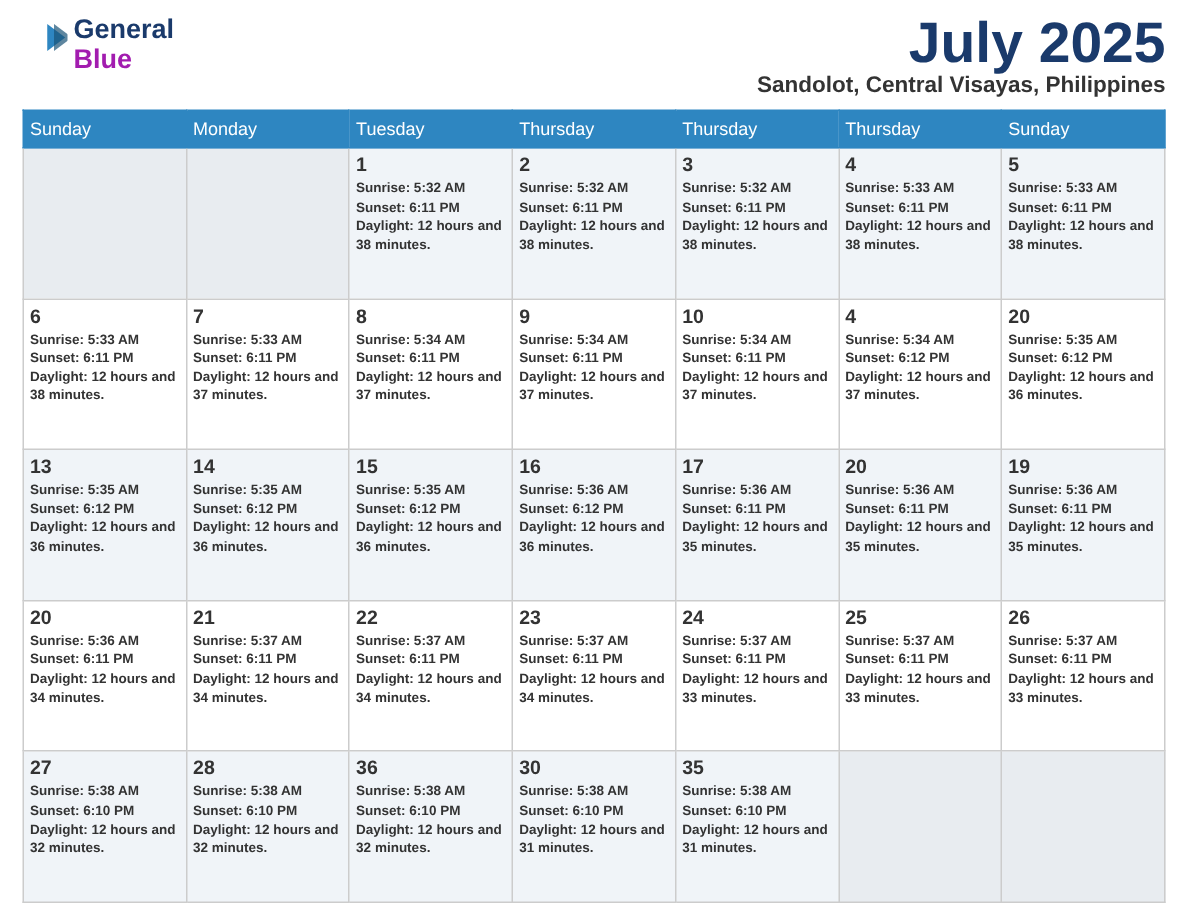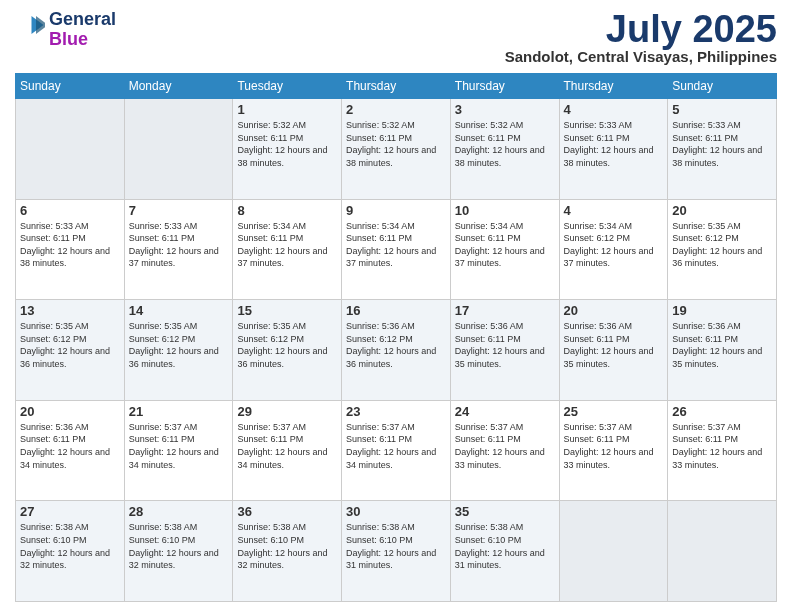--- a/index.html
+++ b/index.html
@@ -86,20 +86,21 @@
       font-size: 13px;
       font-weight: bold;
       color: #333;
       display: block;
       margin-bottom: 2px;
     }
     .day-info {
       font-size: 9px;
       color: #333;
       line-height: 1.4;
+      font-weight: bold;
     }
     .row-shade td {
       background: #f0f4f8;
     }
     .row-shade td.empty {
       background: #e8ecf0;
     }
   </style>
 </head>
 <body>
@@ -222,21 +223,21 @@
         <tr>
           <td>
             <span class="day-num">20</span>
             <div class="day-info"><span>Sunrise: 5:36 AM</span><br><span>Sunset: 6:11 PM</span><br><span>Daylight: 12 hours and 34 minutes.</span></div>
           </td>
           <td>
             <span class="day-num">21</span>
             <div class="day-info"><span>Sunrise: 5:37 AM</span><br><span>Sunset: 6:11 PM</span><br><span>Daylight: 12 hours and 34 minutes.</span></div>
           </td>
           <td>
-            <span class="day-num">29</span>
+            <span class="day-num">22</span>
             <div class="day-info"><span>Sunrise: 5:37 AM</span><br><span>Sunset: 6:11 PM</span><br><span>Daylight: 12 hours and 34 minutes.</span></div>
           </td>
           <td>
             <span class="day-num">23</span>
             <div class="day-info"><span>Sunrise: 5:37 AM</span><br><span>Sunset: 6:11 PM</span><br><span>Daylight: 12 hours and 34 minutes.</span></div>
           </td>
           <td>
             <span class="day-num">24</span>
             <div class="day-info"><span>Sunrise: 5:37 AM</span><br><span>Sunset: 6:11 PM</span><br><span>Daylight: 12 hours and 33 minutes.</span></div>
           </td>

